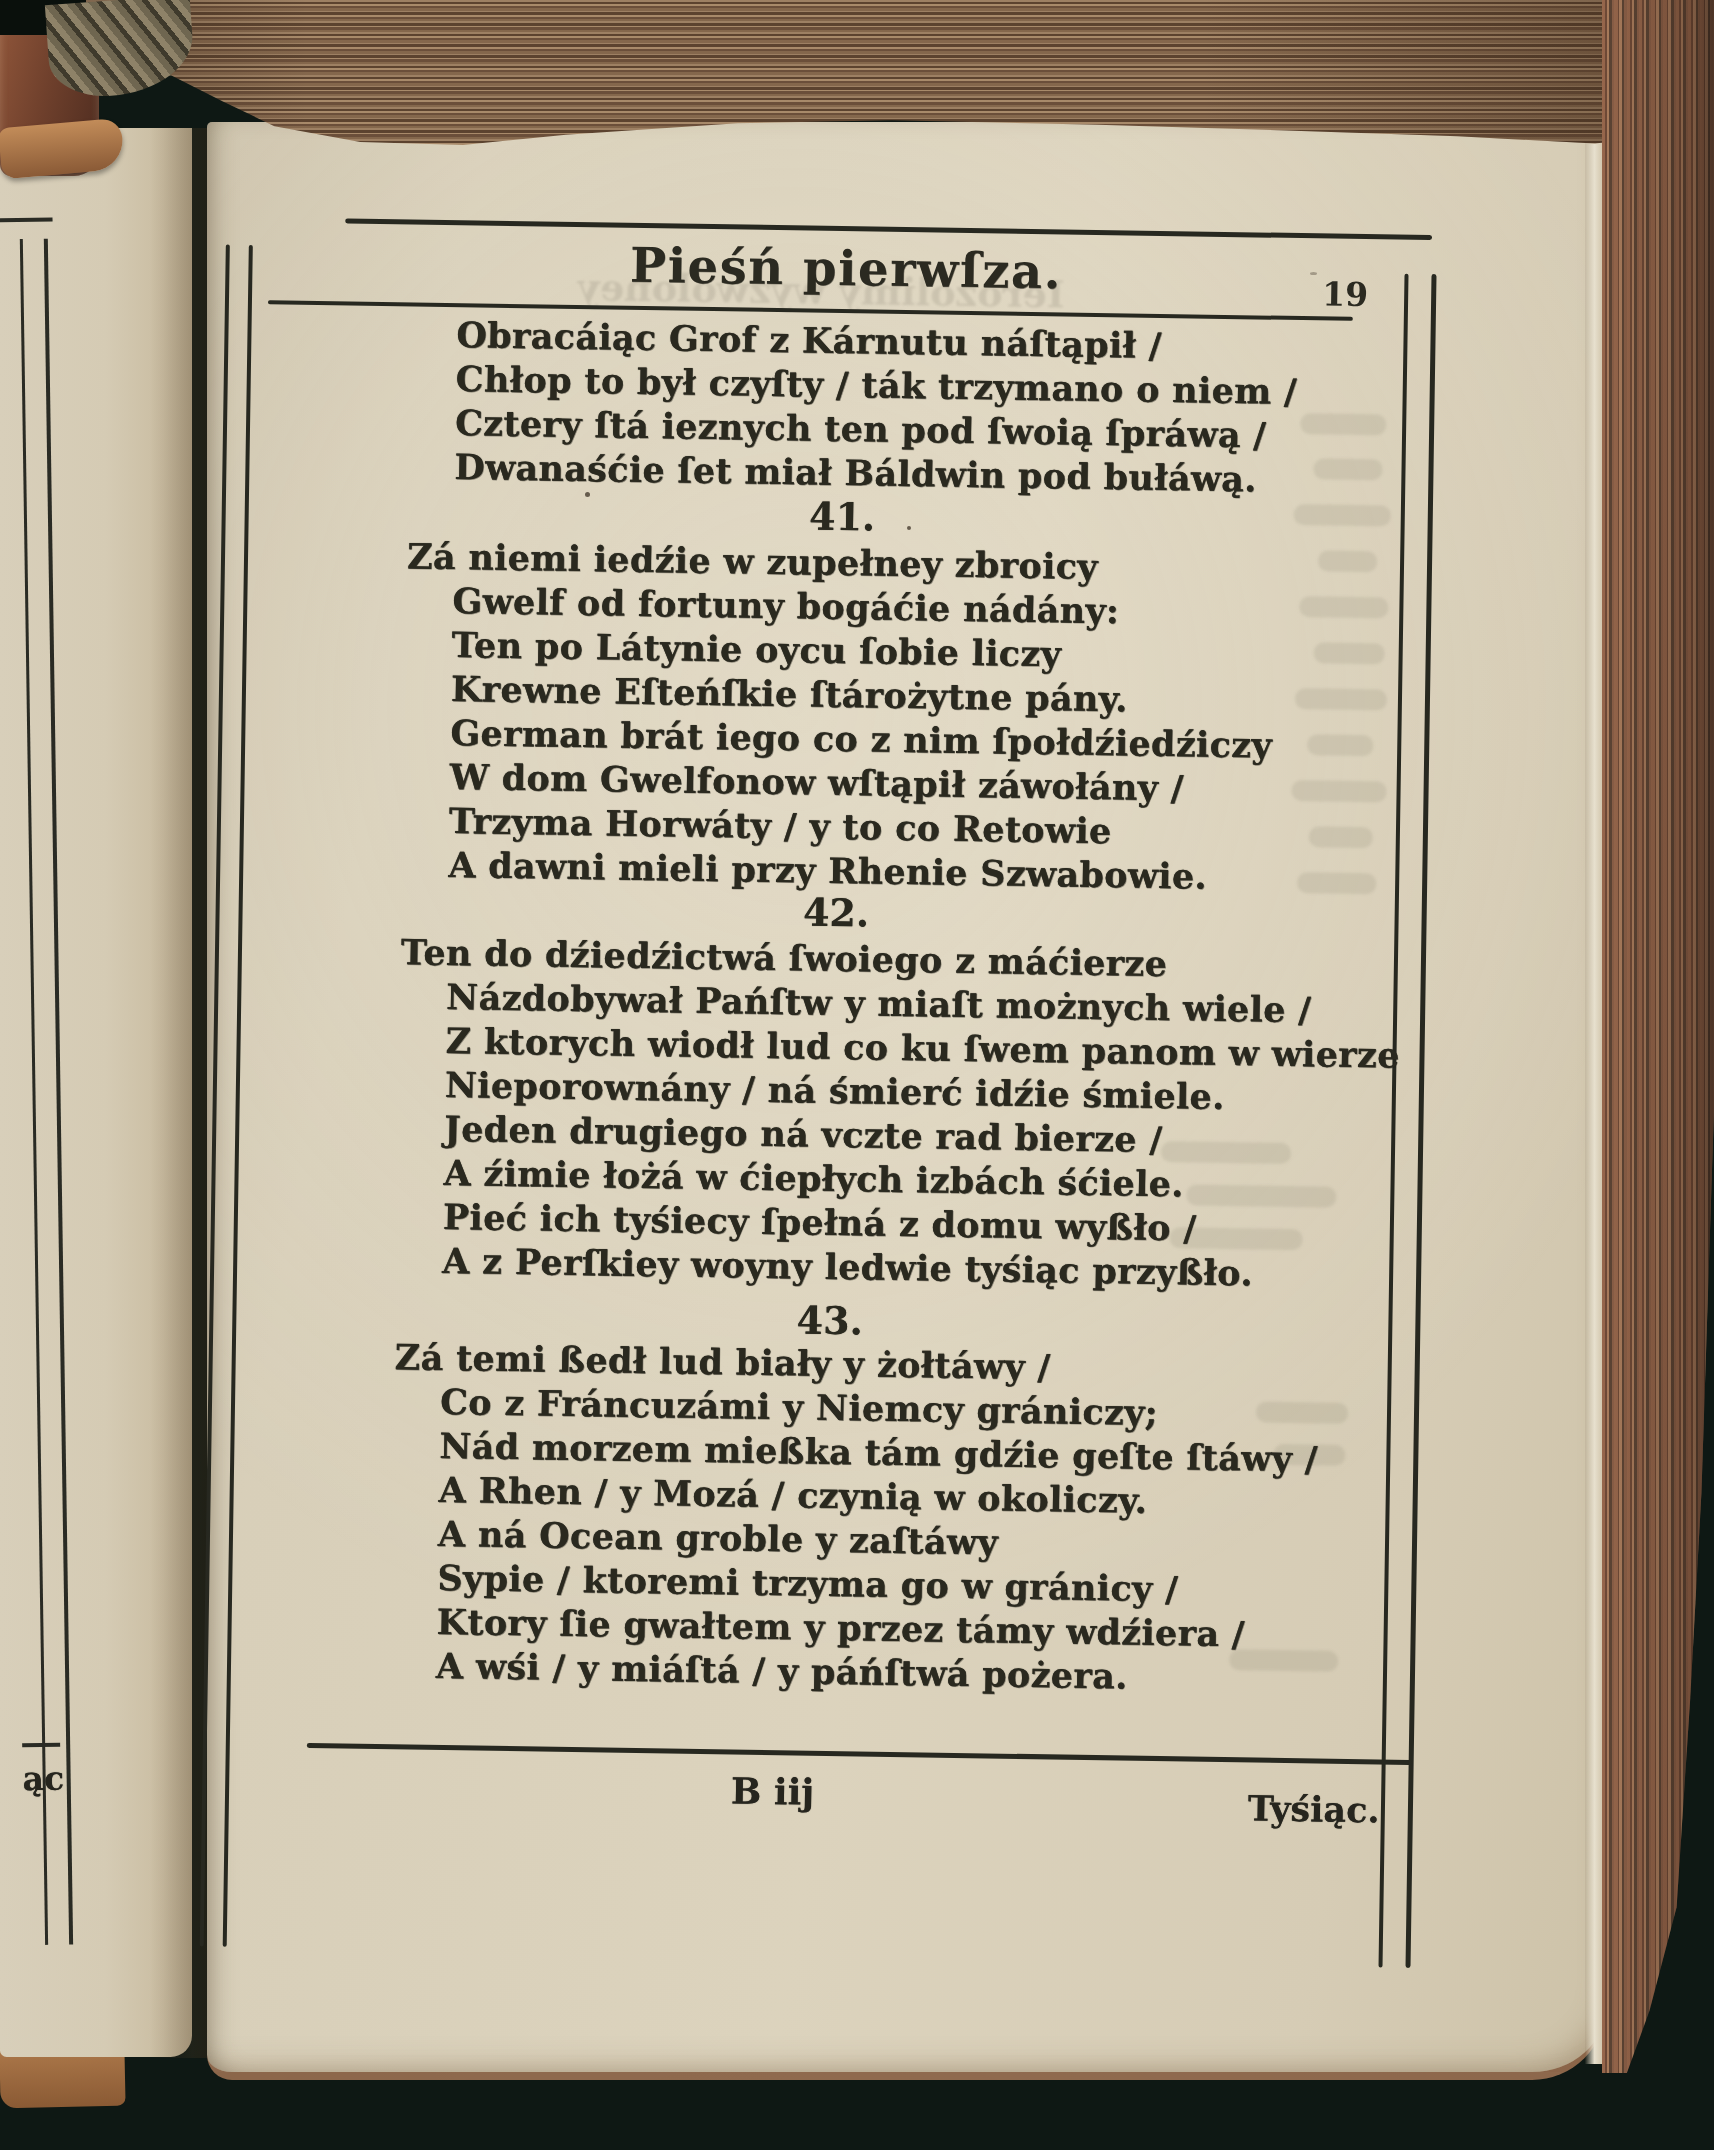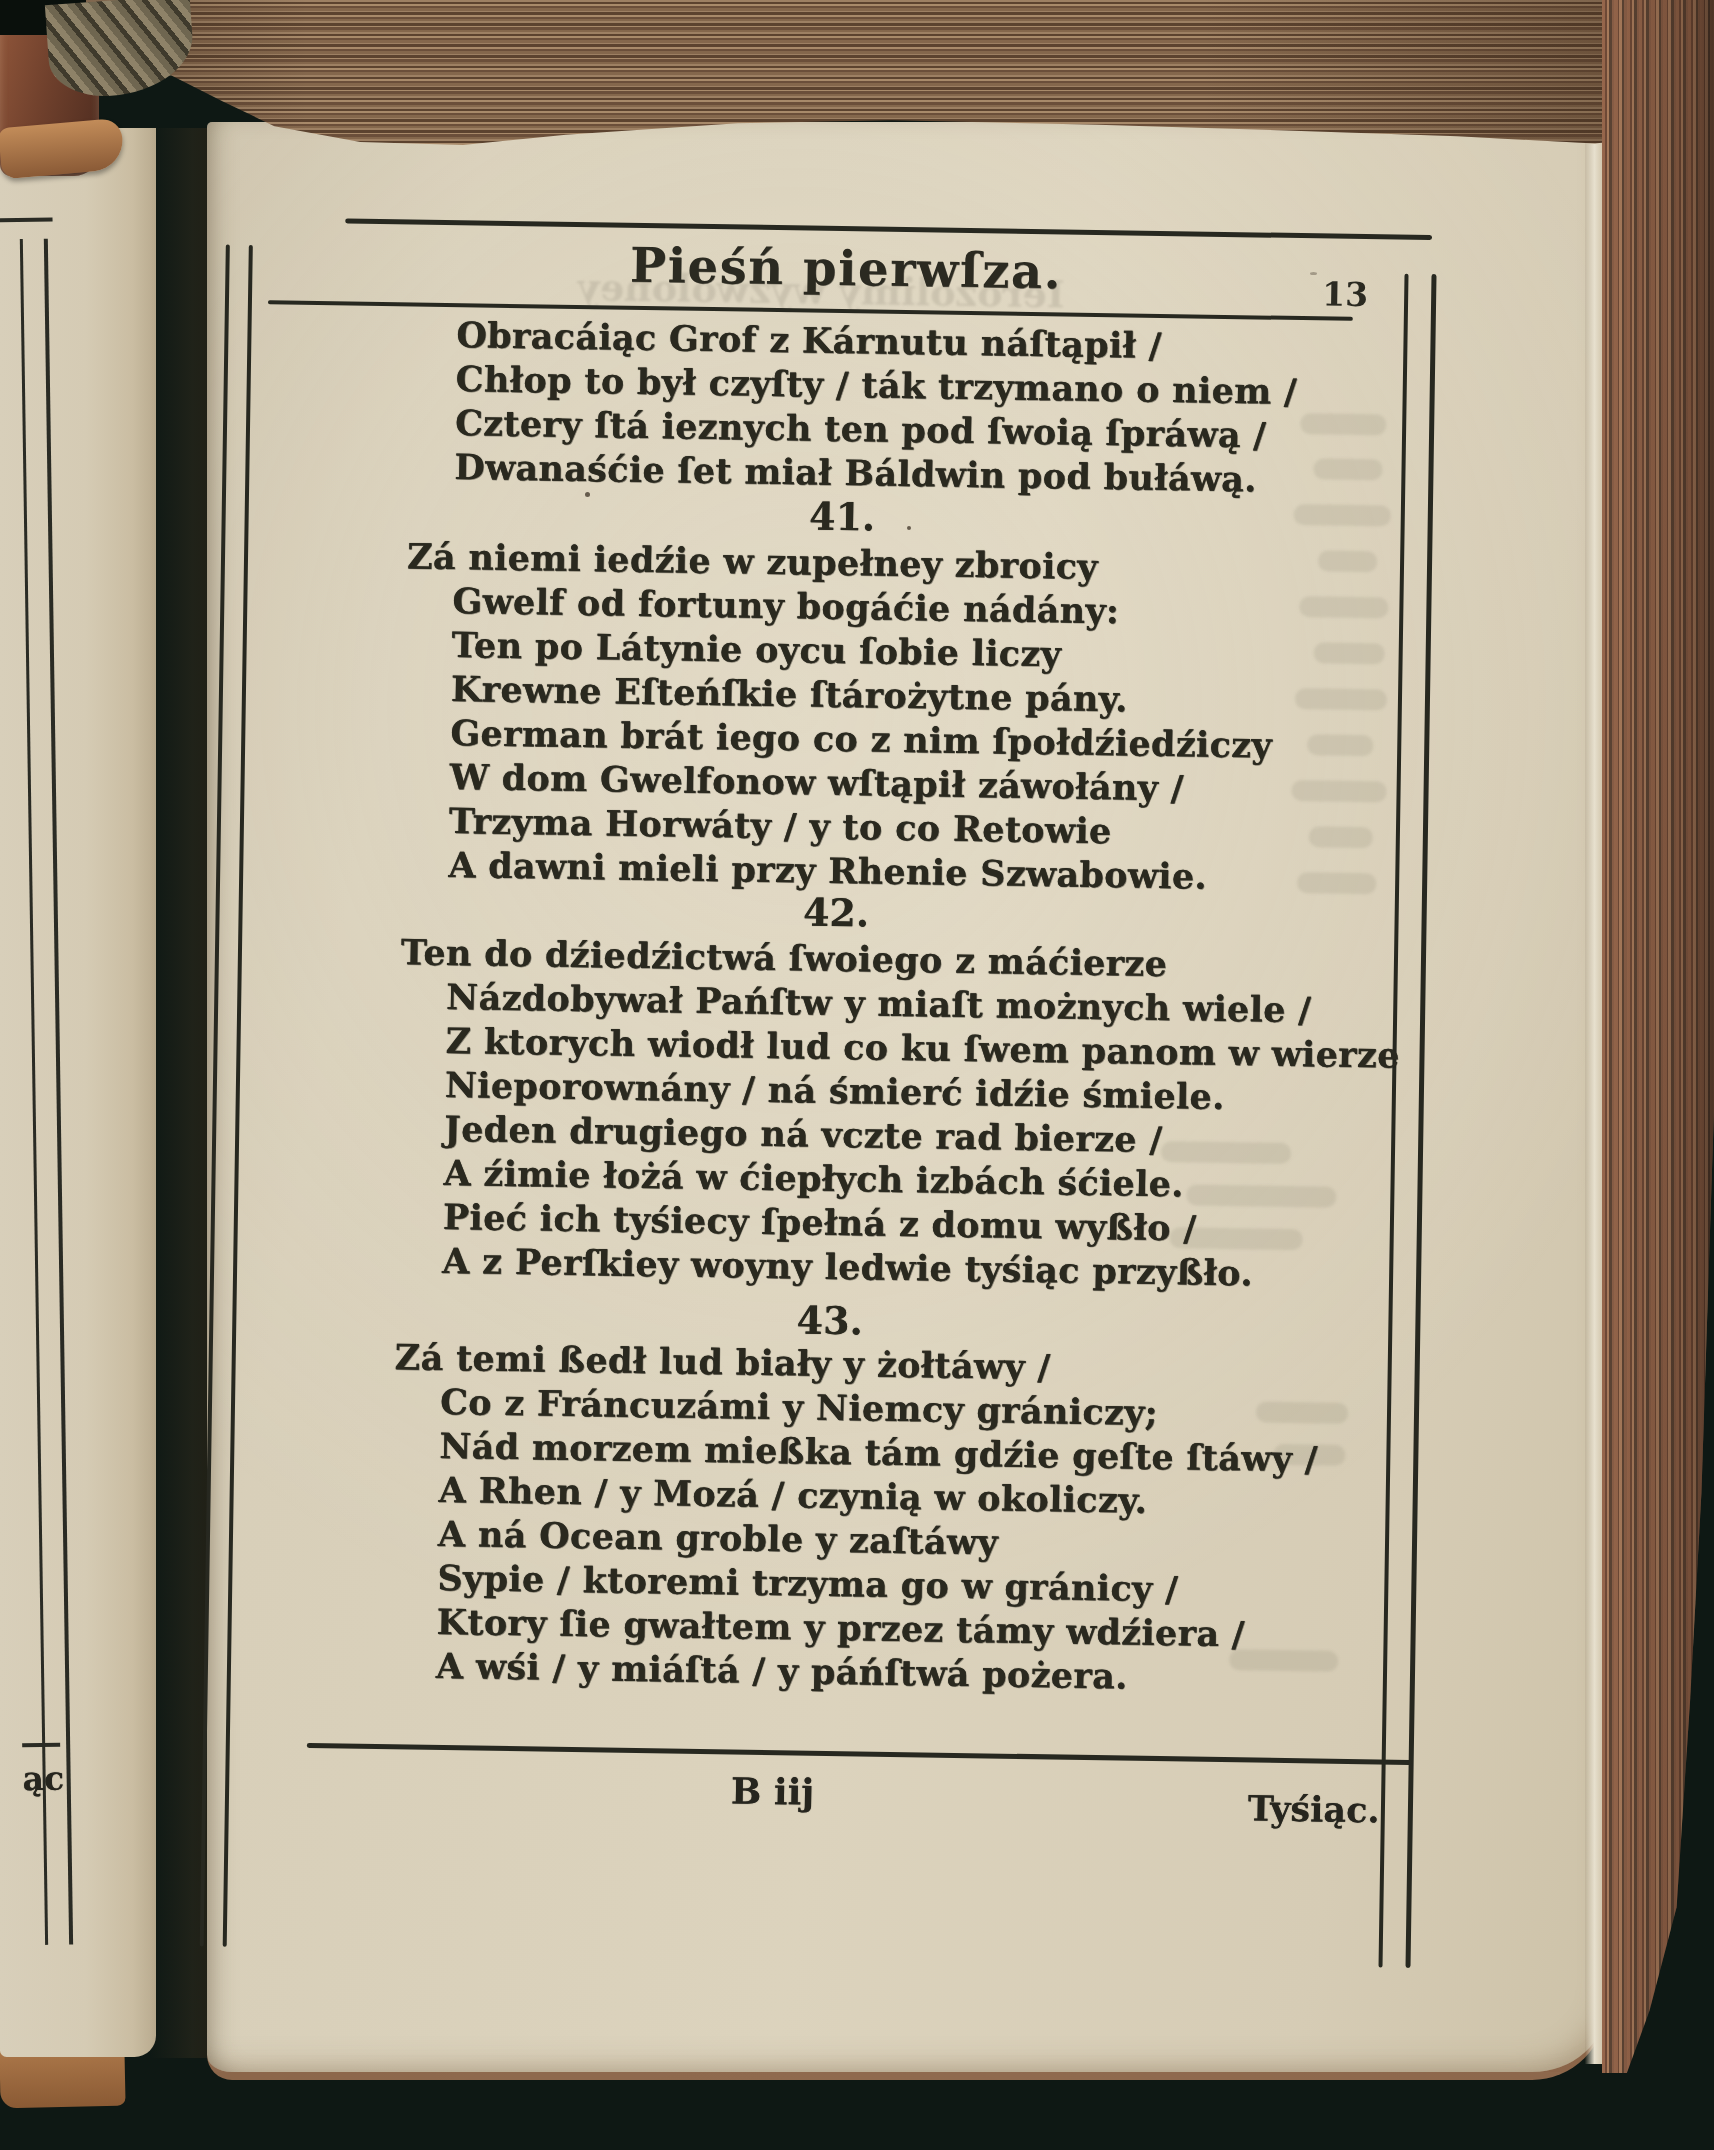--- a/index.html
+++ b/index.html
@@ -3,21 +3,21 @@
 <meta charset="utf-8">
 <style>
   html,body{margin:0;padding:0;background:#0c1511;}
   #scene{position:relative;width:1715px;height:2151px;background:#0e1814;overflow:hidden;
          font-family:"DejaVu Serif", serif;}
 
   
   .left-board{position:absolute;left:0;top:2049px;width:125px;height:58px;
       background:linear-gradient(to bottom,#ab7749,#8a5a34);border-radius:0 0 8.2px 16.4px;
       transform:rotate(-1.2deg);}
-  .left-page{position:absolute;left:0;top:128px;width:156px;height:1929px;
+  .left-page{position:absolute;left:0;top:128px;width:192px;height:1929px;
       background:linear-gradient(to right,#d8cfba 0%,#d5cbb4 55%,#cabda2 85%,#b9ab8f 100%);
       border-radius:0 0 21.4px 6.6px;}
   .lp-print{position:absolute;left:0;top:0;width:192px;height:1929px;
       transform:rotate(-0.85deg);transform-origin:25px 123px;color:#26251e;}
   .lp-rule{position:absolute;background:#2a2b24;}
 
   
   .gutter-shade{position:absolute;left:150px;top:128px;width:112px;height:1930px;
       background:linear-gradient(to right,rgba(70,52,30,0) 0%,rgba(84,64,40,0.25) 38%,
       rgba(58,42,24,0.42) 54%,rgba(90,70,45,0.12) 76%,rgba(0,0,0,0) 100%);}
@@ -134,21 +134,21 @@
         <div class="ghost-bar" style="left: 970px; top: 991px; width: 130px;"></div>
         <div class="ghost-bar" style="left: 996px; top: 1034px; width: 150px;"></div>
         <div class="ghost-bar" style="left: 980px; top: 1077px; width: 133px;"></div>
         <div class="ghost-bar" style="left: 1069px; top: 1250px; width: 92px;"></div>
         <div class="ghost-bar" style="left: 1087px; top: 1292px; width: 72px;"></div>
         <div class="ghost-bar" style="left: 1046px; top: 1498px; width: 109px;"></div>
       </div>
 
     <div class="rule" style="left:140px;top:81px;width:1087px;height:5px;"></div>
     <div class="header-title">Pieśń pierwſza.</div>
-    <div class="page-number">13</div>
+    <div class="page-number">19</div>
     <div class="rule" style="left:64px;top:164px;width:1085px;height:4.1px;"></div>
 
     <div class="rule" style="left:21.4px;top:109px;width:3.3px;height:1702px;"></div>
     <div class="rule" style="left:44px;top:109px;width:4.1px;height:1702px;"></div>
     <div class="rule" style="left:1200px;top:120px;width:4.1px;height:1694px;"></div>
     <div class="rule" style="left:1227px;top:120px;width:5px;height:1694px;"></div>
     <div class="rule" style="left:125px;top:1606px;width:1105px;height:5px;"></div>
 
     <div class="verse-block" id="frag-lines" style="top:174px;">
         <div class="verse-line">Obracáiąc Grof z Kárnutu náſtąpił /</div>

